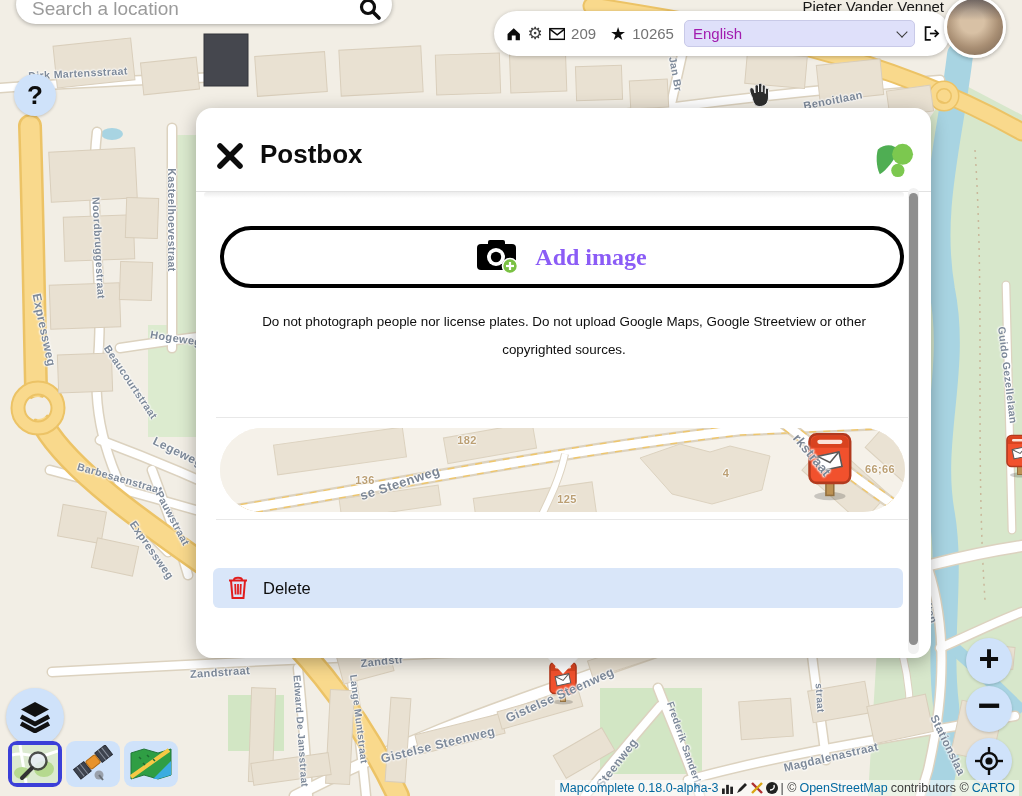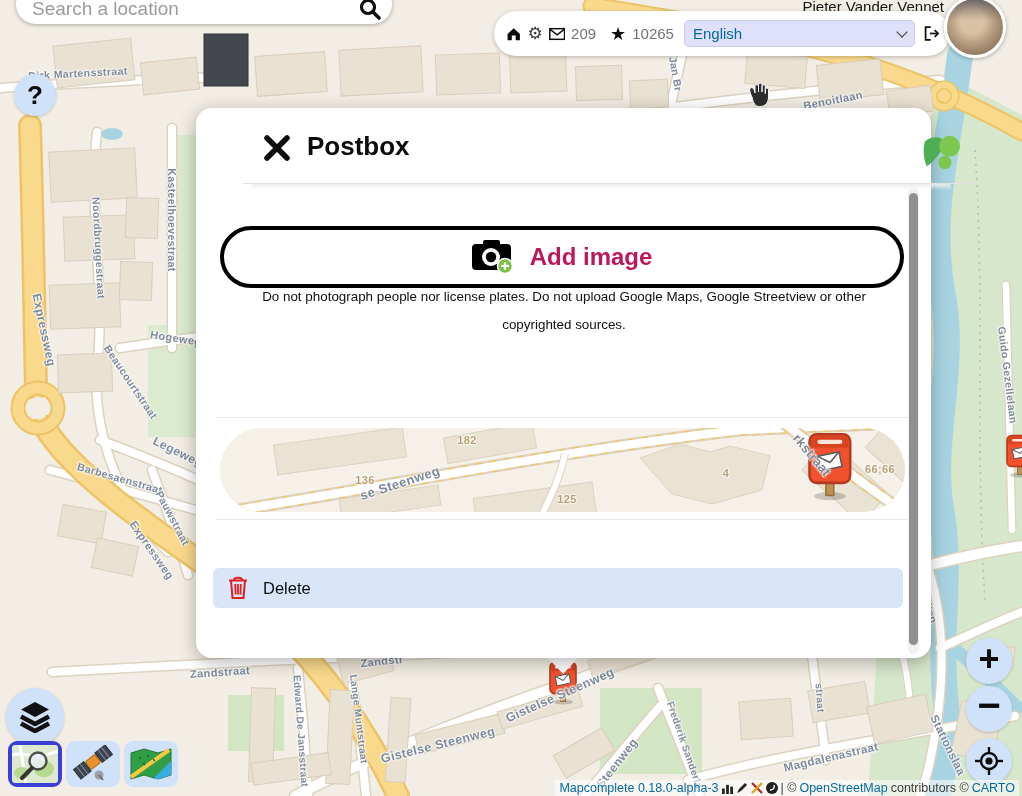--- a/index.html
+++ b/index.html
@@ -18,21 +18,21 @@
   #search-bar input{flex:1;border:none;outline:none;font-size:19px;color:#444;background:transparent;
     font-family:"Liberation Sans",sans-serif;padding:0;margin-bottom:1px;}
   #search-bar input::placeholder{color:#9b9b9b;}
 
   
   #user-name{position:absolute;top:-2px;right:78px;font-size:15px;color:#161616;}
   #user-panel{position:absolute;left:494px;top:11px;width:456px;height:45px;background:#fff;border-radius:23px;
     box-shadow:0 1px 4px rgba(0,0,0,.25);display:flex;align-items:center;padding:0 10px 0 12px;box-sizing:border-box;gap:6px;}
   #user-panel .cnt{font-size:15px;color:#737373;margin-right:4px;}
   .fake-select{background:#dfe0fa;border:1px solid #c9cae8;border-radius:5px;display:flex;align-items:center;
-    font-size:15px;color:#0369a1;padding:0 8px;box-sizing:border-box;justify-content:space-between;cursor:default;}
+    font-size:15px;color:#a21caf;padding:0 8px;box-sizing:border-box;justify-content:space-between;cursor:default;}
   .chev{width:7px;height:7px;border-right:1.8px solid #3a3a3a;border-bottom:1.8px solid #3a3a3a;
     transform:rotate(45deg);margin-left:8px;margin-top:-3px;flex:none;}
   #lang-select{width:252px;height:27px;}
   #avatar{position:absolute;left:944px;top:-4px;width:62px;height:62px;border-radius:50%;
     border:3px solid #fff;box-sizing:border-box;box-shadow:0 1px 4px rgba(0,0,0,.3);
     background:linear-gradient(180deg,rgba(62,62,74,.6),rgba(62,62,74,0) 38%),
        radial-gradient(circle at 45% 40%,#d8c1a5 0 26%,#a98f74 58%,#6e5c4c 100%);}
 
   
   .circle-btn{position:absolute;background:#cfe2fa;border-radius:50%;display:flex;align-items:center;
@@ -48,32 +48,32 @@
     display:flex;align-items:center;justify-content:center;box-sizing:border-box;}
   #style-osm{left:8px;border:4px solid #3b3fd8;background:#d9e8c8;}
   #style-sat{left:66px;}
   #style-legacy{left:124px;}
 
   
   #dialog{position:absolute;left:196px;top:108px;width:735px;height:550px;background:#fff;border-radius:16px;
     box-shadow:0 4px 18px rgba(0,0,0,.3);}
   #dialog-tail{position:absolute;left:547px;top:657px;width:0;height:0;
     border-left:16px solid transparent;border-right:16px solid transparent;border-top:17px solid #fff;}
-  #dlg-header{position:absolute;left:0;top:0;width:100%;height:75px;margin-left:47px;}
+  #dlg-header{position:absolute;left:0;top:8px;width:100%;height:75px;}
   #dlg-close{position:absolute;left:20px;top:26px;width:28px;height:28px;cursor:pointer;}
   #dlg-title{position:absolute;left:64px;top:23px;font-size:26px;font-weight:700;color:#0c0c0c;}
   #dlg-logo{position:absolute;left:680px;top:24px;width:38px;height:40px;}
   #dlg-divider{position:absolute;left:0;top:75px;width:100%;height:1px;background:#e2e2e2;}
   #dlg-topshadow{position:absolute;left:8px;top:76px;width:700px;height:6px;
     background:linear-gradient(180deg,#ececec,rgba(236,236,236,0));border-radius:3px;}
 
   #add-image-btn{position:absolute;left:24px;top:118px;width:684px;height:62px;border:4.5px solid #000;
     border-radius:34px;box-sizing:border-box;display:flex;align-items:center;justify-content:center;gap:16px;cursor:pointer;background:#fff;}
-  #add-image-btn span{font-size:24px;font-weight:700;color:#be185d;}
-  #img-note{position:absolute;left:38px;top:175px;width:660px;text-align:center;font-size:13.4px;color:#0f0f0f;line-height:28px;}
+  #add-image-btn span{font-size:24px;font-weight:700;color:#8b5cf6;font-family:Liberation Serif, serif;}
+  #img-note{position:absolute;left:38px;top:200px;width:660px;text-align:center;font-size:13.4px;color:#0f0f0f;line-height:28px;}
 
   #license-row{position:absolute;left:24px;top:244px;display:flex;align-items:center;font-size:17.5px;color:#0c0c0c;}
   #license-select{width:272px;height:29px;margin-left:6px;font-size:16px;}
 
   .hdivider{position:absolute;left:20px;width:692px;height:1px;background:#e8e8e8;}
 
   #minimap{position:absolute;left:24px;top:320px;width:685px;height:84px;border-radius:42px;overflow:hidden;background:#f5f1e9;}
   #minimap svg{position:absolute;left:0;top:0;}
   #minimap .slabel{font-weight:600;}
 

